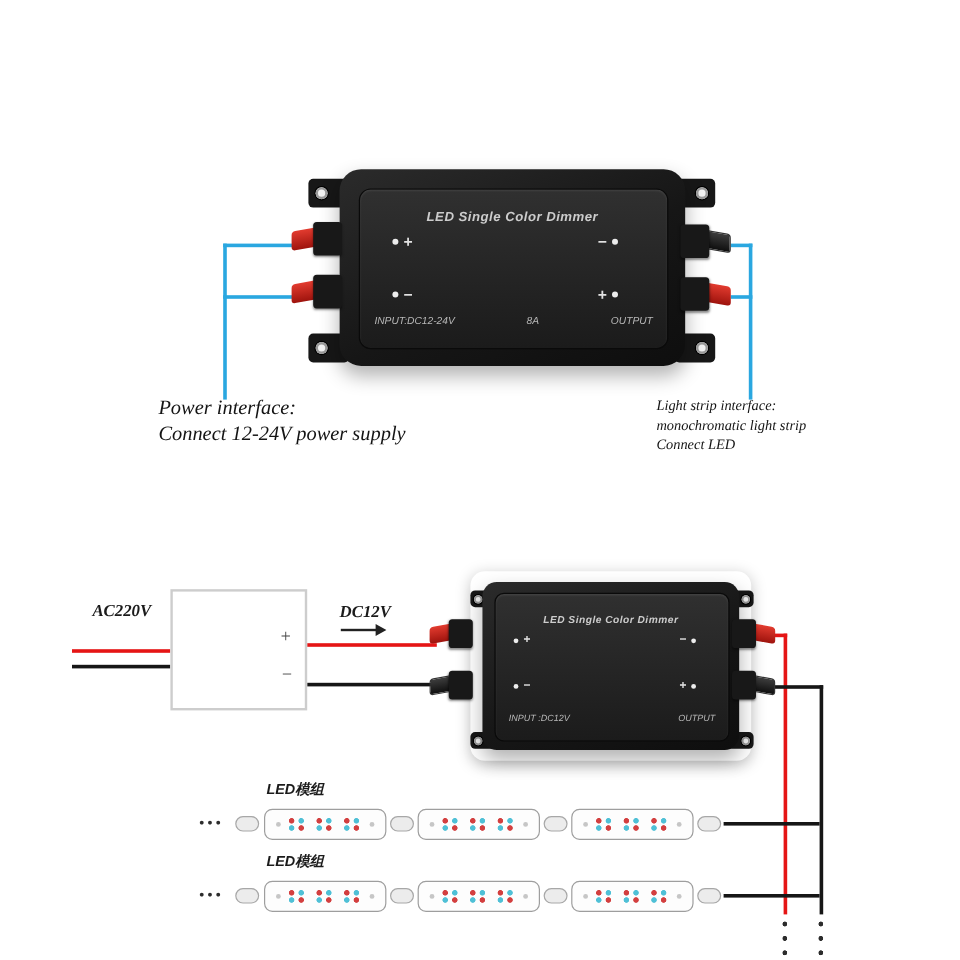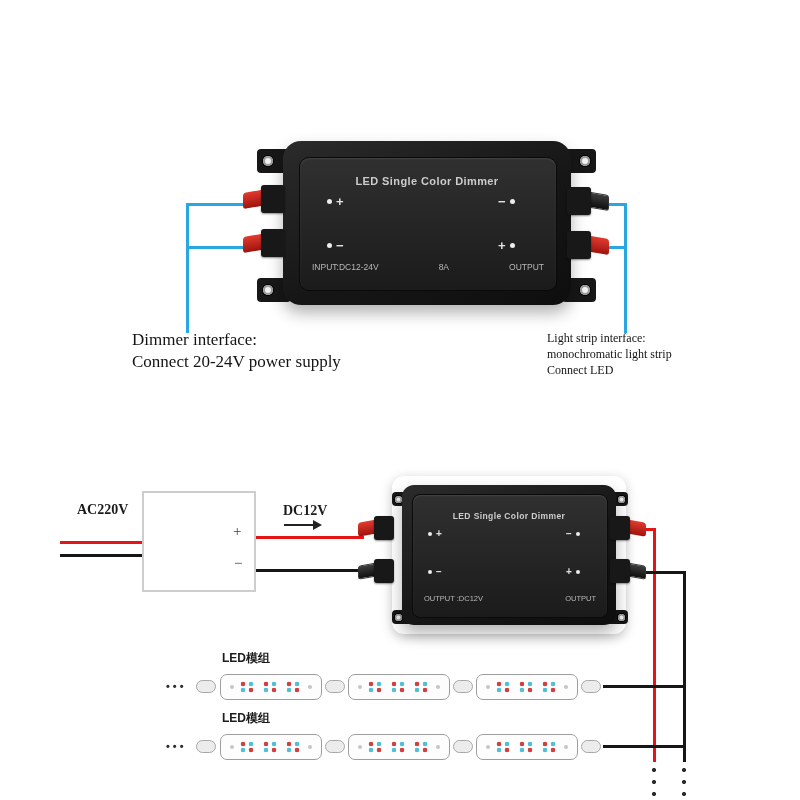--- a/index.html
+++ b/index.html
@@ -1,17 +1,17 @@
 <!DOCTYPE html>
 <html><head>
 <meta charset="utf-8">
 <style>
   html,body{margin:0;padding:0;background:#fff;}
   .stage{position:relative;width:728px;height:800px;background:#ffffff;overflow:hidden;
-         font-family:"Liberation Sans",sans-serif;}
+         font-family:"Liberation Sans",sans-serif;font-style:italic;}
 
   
   .dev-body{position:absolute;background:linear-gradient(155deg,#2b2b2b 0%,#161616 55%,#0e0e0e 100%);
             border-radius:18px;box-shadow:0 8px 16px rgba(0,0,0,.30);z-index:2;}
   .dev-panel{position:absolute;background:linear-gradient(180deg,#303030,#1b1b1b);
              border-radius:10px;border:1px solid #0a0a0a;
              box-shadow:inset 0 1px 2px rgba(255,255,255,.10);z-index:3;}
   .dev-title{position:absolute;color:#cccccc;font-weight:bold;text-align:center;
              letter-spacing:.4px;z-index:4;}
   .term{position:absolute;display:flex;align-items:center;gap:4px;color:#e2e2e2;
@@ -147,22 +147,22 @@
     </div>
 
   <div class="wire wire-blue" style="left:186px;top:203px;width:58px;height:3px;"></div>
   <div class="wire wire-blue" style="left:186px;top:246px;width:58px;height:3px;"></div>
   <div class="wire wire-blue" style="left:186px;top:203px;width:3px;height:130px;"></div>
   <div class="wire wire-blue" style="left:609px;top:203px;width:18px;height:3px;"></div>
   <div class="wire wire-blue" style="left:609px;top:246px;width:18px;height:3px;"></div>
   <div class="wire wire-blue" style="left:624px;top:203px;width:3px;height:130px;"></div>
 
   <div class="note" style="left:132px;top:329px;width:280px;font-size:17px;">
-    <div>Dimmer interface:</div>
-    <div>Connect 20-24V power supply</div>
+    <div>Power interface:</div>
+    <div>Connect 12-24V power supply</div>
   </div>
   <div class="note" style="left:547px;top:331px;width:240px;font-size:12px;">
     <div>Light strip interface:</div>
     <div> monochromatic light strip</div>
     <div>Connect LED</div>
   </div>
 
   <div class="lbl" style="left:77px;top:502px;font-size:14px;">AC220V</div>
   <div class="wire wire-red" style="left:60px;top:541px;width:82px;height:3px;"></div>
   <div class="wire wire-black" style="left:60px;top:554px;width:82px;height:3px;"></div>
@@ -206,21 +206,21 @@
   <div class="term term-sm" style="left:566px;top:528px;font-size:10px;">
       <span>−</span>
       <span class="dot"></span>
     </div>
   <div class="term term-sm" style="left:566px;top:566px;font-size:10px;">
       <span>+</span>
       <span class="dot"></span>
     </div>
 
   <div class="dev-row" style="left:424px;top:594px;width:172px;font-size:7.5px;">
-    <span>OUTPUT :DC12V</span>
+    <span>INPUT :DC12V</span>
     <span>OUTPUT</span>
   </div>
 
   <div class="clip clip-sm clip-l" style="left:358px;top:514px;">
       <span class="lever lever-red"></span>
       <span class="cbody"></span>
     </div>
   <div class="clip clip-sm clip-l" style="left:358px;top:557px;">
       <span class="lever lever-black"></span>
       <span class="cbody"></span>

